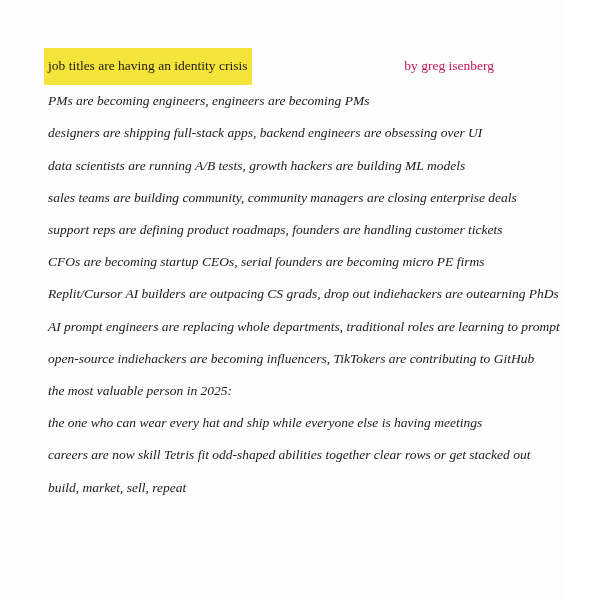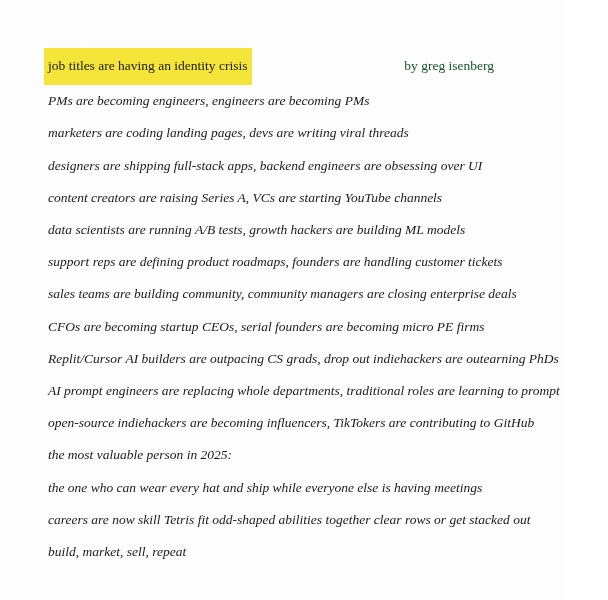--- a/index.html
+++ b/index.html
@@ -25,46 +25,44 @@
     line-height: 32.2px;
     white-space: nowrap;
   }
   .title-highlight {
     background: var(--hl, #f5e53b);
     padding: 2px 5px 3px 4px;
     margin-left: -4px;
     border-radius: 1px;
   }
   .byline {
-    color: #14532d;
+    color: #be185d;
     margin-top: 38px;
   }
   .body-line {
     margin: 0;
     line-height: 32.2px;
     white-space: nowrap;
     font-style: italic;
   }
 </style>
 </head>
 <body>
 
 <div class="page" style="--bg: #fdfdfd; --fg: #1a1a1a; --hl: #f5e53b;">
   <div class="header-row">
     <span class="title-highlight">job titles are having an identity crisis</span>
     <span class="byline">by greg isenberg</span>
   </div>
 
   <p class="body-line">PMs are becoming engineers, engineers are becoming PMs</p>
-  <p class="body-line">marketers are coding landing pages, devs are writing viral threads</p>
   <p class="body-line">designers are shipping full-stack apps, backend engineers are obsessing over UI</p>
-  <p class="body-line">content creators are raising Series A, VCs are starting YouTube channels</p>
   <p class="body-line">data scientists are running A/B tests, growth hackers are building ML models</p>
+  <p class="body-line">sales teams are building community, community managers are closing enterprise deals</p>
   <p class="body-line">support reps are defining product roadmaps, founders are handling customer tickets</p>
-  <p class="body-line">sales teams are building community, community managers are closing enterprise deals</p>
   <p class="body-line">CFOs are becoming startup CEOs, serial founders are becoming micro PE firms</p>
   <p class="body-line">Replit/Cursor AI builders are outpacing CS grads, drop out indiehackers are outearning PhDs</p>
   <p class="body-line">AI prompt engineers are replacing whole departments, traditional roles are learning to prompt</p>
   <p class="body-line">open-source indiehackers are becoming influencers, TikTokers are contributing to GitHub</p>
   <p class="body-line">the most valuable person in 2025:</p>
   <p class="body-line">the one who can wear every hat and ship while everyone else is having meetings</p>
   <p class="body-line">careers are now skill Tetris fit odd-shaped abilities together clear rows or get stacked out</p>
   <p class="body-line">build, market, sell, repeat</p>
 </div>
 

